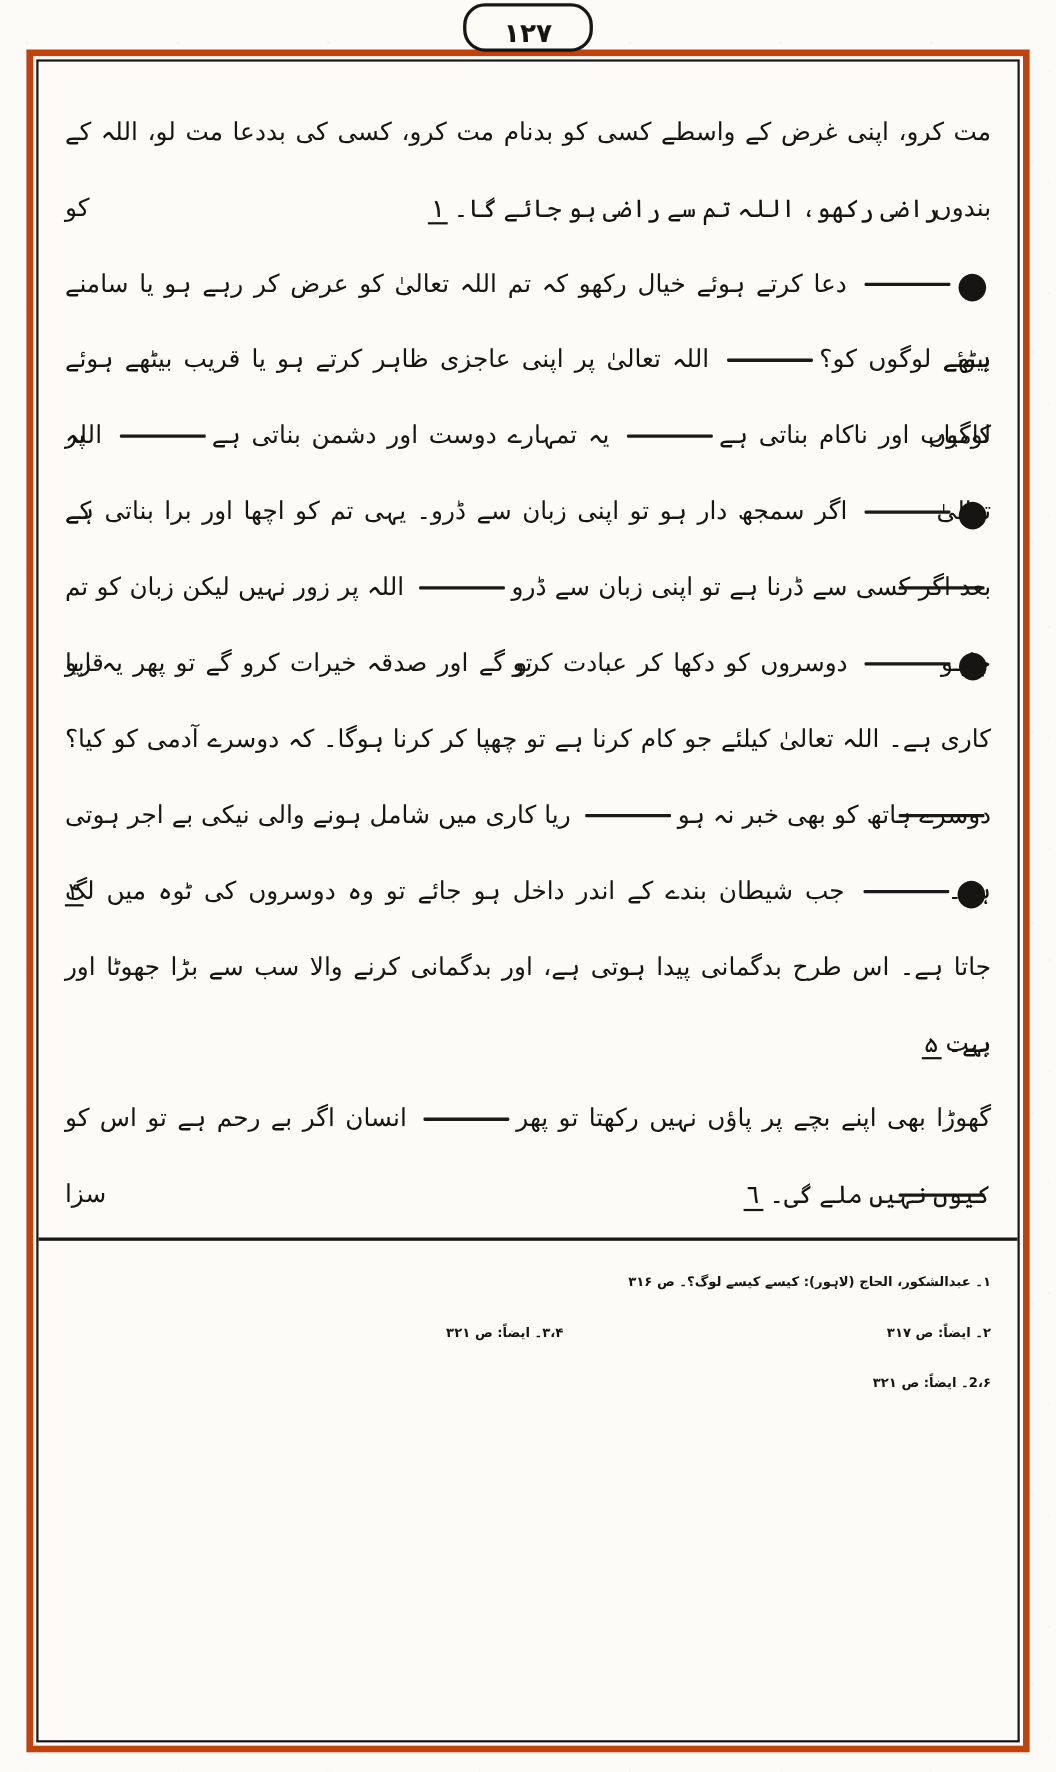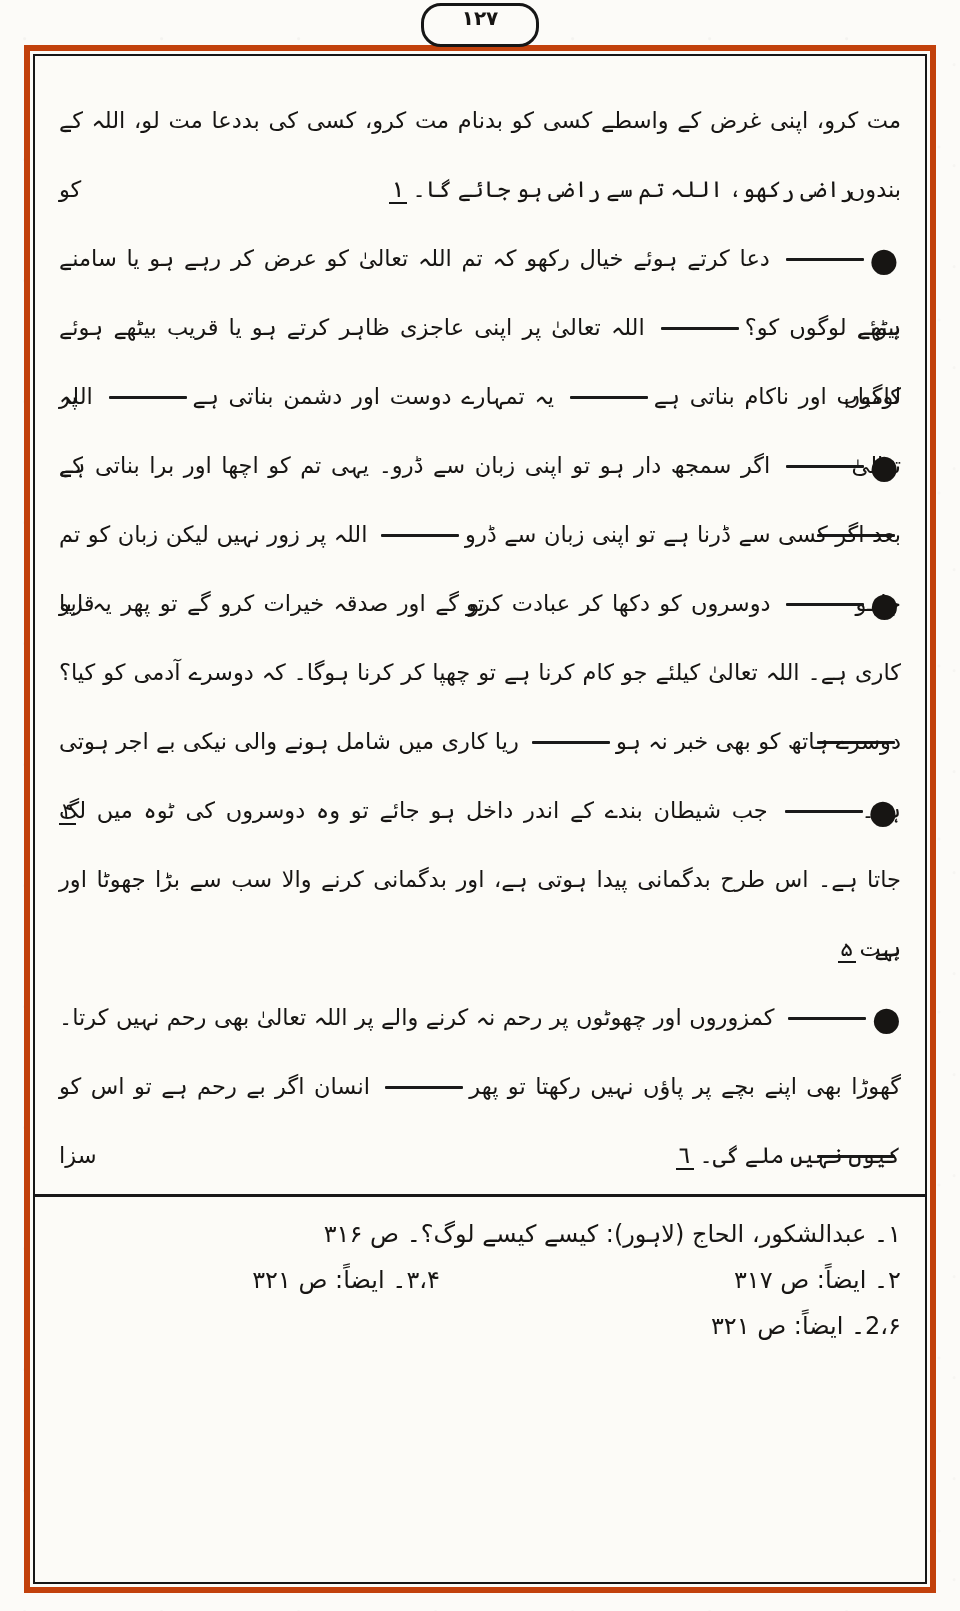--- a/index.html
+++ b/index.html
@@ -15,22 +15,22 @@
     position:absolute;inset:0;pointer-events:none;
     background:
       radial-gradient(circle at 18% 32%, rgba(0,0,0,0.03) 0 1px, transparent 2px),
       radial-gradient(circle at 72% 64%, rgba(0,0,0,0.025) 0 1px, transparent 2px),
       radial-gradient(circle at 45% 85%, rgba(0,0,0,0.02) 0 1px, transparent 2px);
     background-size:137px 121px, 89px 101px, 211px 173px;
   }
   .page-number-oval{
     position:absolute;top:3px;left:50%;transform:translateX(-50%);
     width:112px;height:38px;border:3px solid #161616;border-radius:20px;
-    display:flex;align-items:flex-start;justify-content:center;
-    font-size:20px;font-weight:bold;letter-spacing:2px;
+    display:flex;align-items:flex-end;justify-content:center;
+    font-size:24px;font-weight:bold;letter-spacing:2px;
     background:#fcfbf8;z-index:3;
   }
   .frame-outer{
     position:absolute;left:24px;top:45px;width:912px;height:1548px;
     border:6px solid #c2410c;box-sizing:border-box;background:#fcfbf7;
   }
   .frame-inner{
     position:absolute;inset:3px;border:2px solid #161616;
     padding:30px 24px 0 24px;box-sizing:border-box;
     direction:rtl;
@@ -50,21 +50,21 @@
     vertical-align:middle;margin:0 6px;border-radius:1px;
   }
   .fnref{
     display:inline-block;border-bottom:2.5px solid #161616;
     padding:0 3px 1px 3px;font-size:21px;line-height:1;
   }
   .footnote-divider{
     height:3px;background:#181818;margin:4px -24px 0 -24px;
   }
   .footnotes{
-    margin-top:14px;font-size:24px;
+    margin-top:14px;font-size:12px;font-weight:bold;
   }
   .fn-line{height:46px;line-height:46px;text-align:start;}
   .fn-row{display:flex;flex-direction:row;gap:250px;height:46px;line-height:46px;}
   .fn-part{white-space:nowrap;margin-left:44px;}
 </style>
 </head>
 <body>
 
 <div class="paper-noise"></div>
 
@@ -82,21 +82,20 @@
       <div class="urdu-line deco">ہوئے لوگوں کو؟<span class="dash"></span> اللہ تعالیٰ پر اپنی عاجزی ظاہر کرتے ہو یا قریب بیٹھے ہوئے لوگوں پر</div>
       <div class="urdu-line deco">کامیاب اور ناکام بناتی ہے<span class="dash"></span> یہ تمہارے دوست اور دشمن بناتی ہے<span class="dash"></span> اللہ تعالیٰ کے</div>
       <div class="urdu-line deco"><span class="bullet">●</span><span class="dash"></span> اگر سمجھ دار ہو تو اپنی زبان سے ڈرو۔ یہی تم کو اچھا اور برا بناتی ہے<span class="dash"></span></div>
       <div class="urdu-line deco">بعد اگر کسی سے ڈرنا ہے تو اپنی زبان سے ڈرو<span class="dash"></span> اللہ پر زور نہیں لیکن زبان کو تم چاہو تو قابو</div>
       <div class="urdu-line deco"><span class="bullet">●</span><span class="dash"></span> دوسروں کو دکھا کر عبادت کرو گے اور صدقہ خیرات کرو گے تو پھر یہ ریا</div>
       <div class="urdu-line deco">کاری ہے۔ اللہ تعالیٰ کیلئے جو کام کرنا ہے تو چھپا کر کرنا ہوگا۔ کہ دوسرے آدمی کو کیا؟<span class="dash"></span></div>
       <div class="urdu-line deco">دوسرے ہاتھ کو بھی خبر نہ ہو<span class="dash"></span> ریا کاری میں شامل ہونے والی نیکی بے اجر ہوتی ہے۔ <span class="fnref">۴</span></div>
       <div class="urdu-line deco"><span class="bullet">●</span><span class="dash"></span> جب شیطان بندے کے اندر داخل ہو جائے تو وہ دوسروں کی ٹوہ میں لگ</div>
       <div class="urdu-line deco">جاتا ہے۔ اس طرح بدگمانی پیدا ہوتی ہے، اور بدگمانی کرنے والا سب سے بڑا جھوٹا اور بہت</div>
       <div class="urdu-line deco end">ہے۔ <span class="fnref">۵</span></div>
-      <div class="urdu-line deco"><span class="bullet">●</span><span class="dash"></span> کمزوروں اور چھوٹوں پر رحم نہ کرنے والے پر اللہ تعالیٰ بھی رحم نہیں کرتا۔</div>
       <div class="urdu-line deco">گھوڑا بھی اپنے بچے پر پاؤں نہیں رکھتا تو پھر<span class="dash"></span> انسان اگر بے رحم ہے تو اس کو<span class="dash"></span> سزا</div>
       <div class="urdu-line deco end">کیوں نہیں ملے گی۔ <span class="fnref">۶</span></div>
     </div>
 
     <div class="footnote-divider"></div>
 
     <div class="footnotes">
       <div class="fn-line">۱۔ عبدالشکور، الحاج (لاہور): کیسے کیسے لوگ؟۔ ص ۳۱۶</div>
       <div class="fn-row">
         <span class="fn-part">۲۔ ایضاً: ص ۳۱۷</span>

